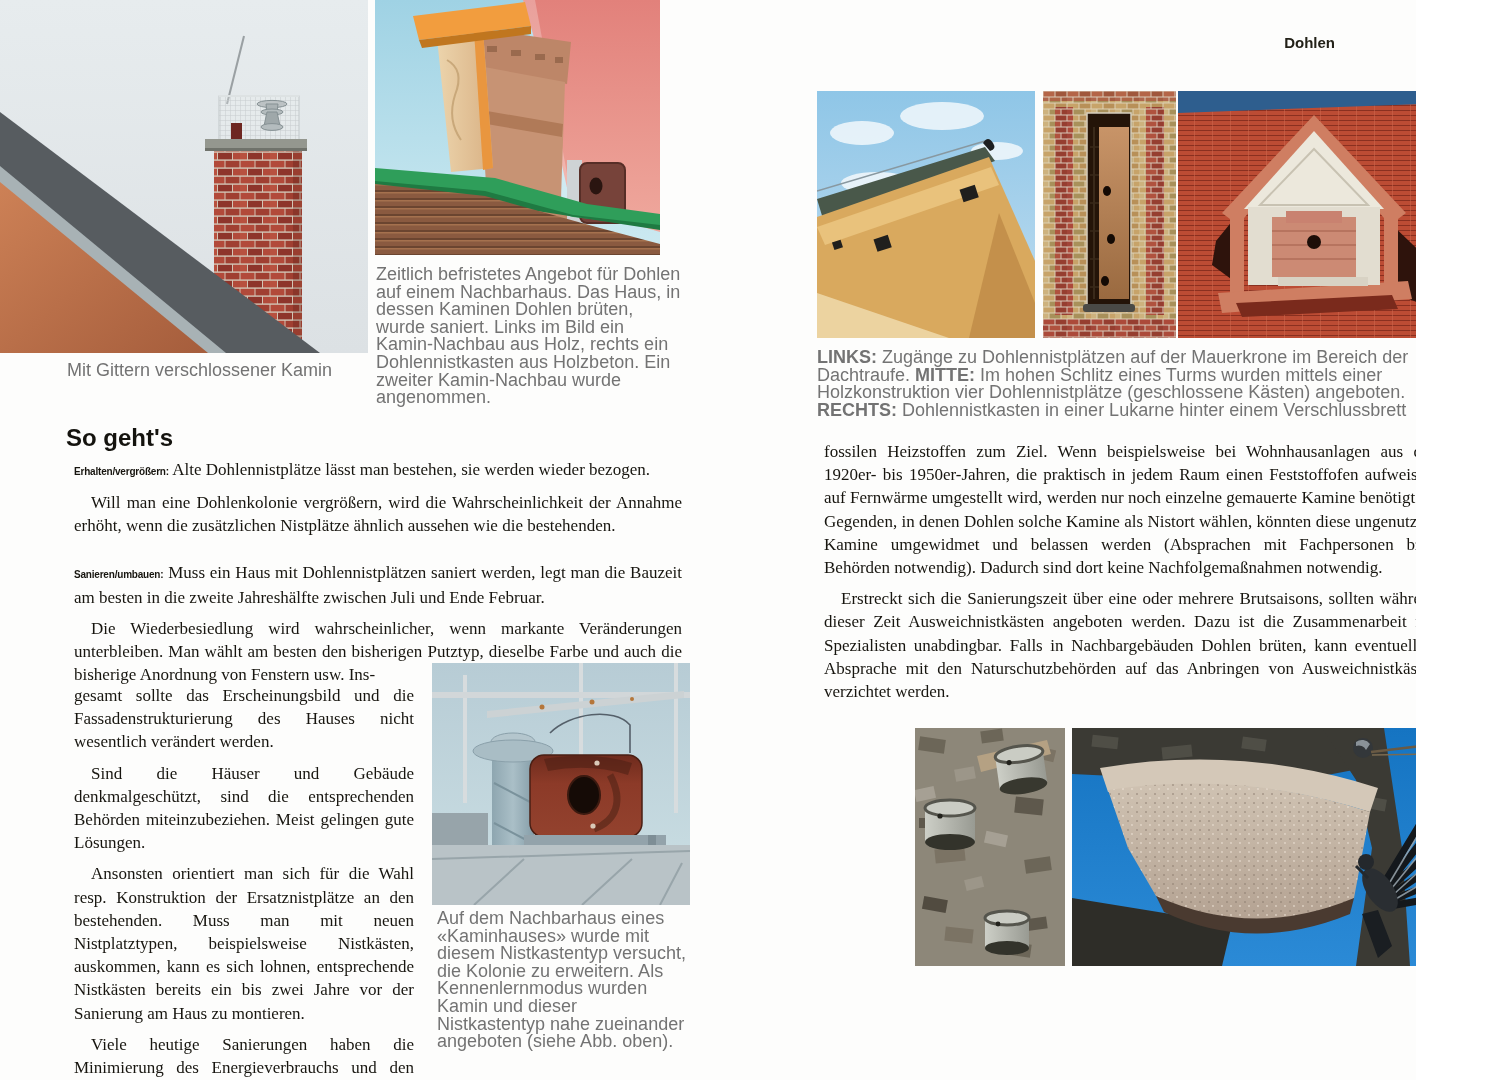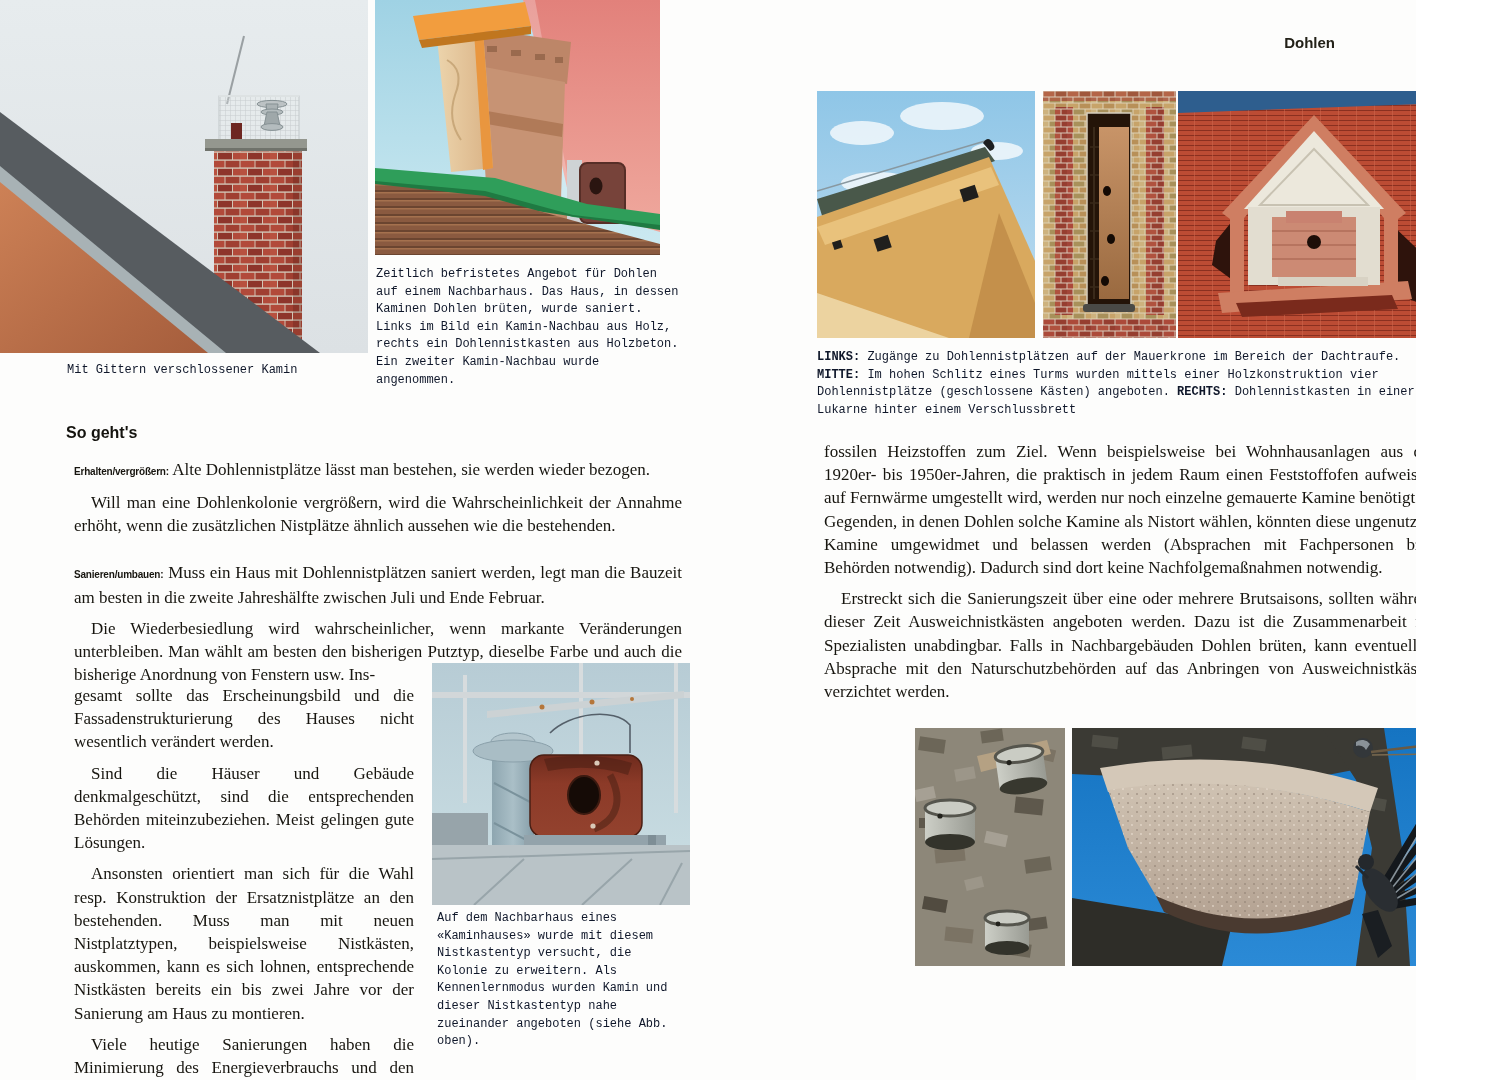--- a/index.html
+++ b/index.html
@@ -6,23 +6,23 @@
   #page{position:relative;width:1416px;height:1080px;background:#fdfdfc;overflow:hidden;
         font-family:"Liberation Serif", serif;color:#161511;}
   .abs{position:absolute;}
   .photo{position:absolute;overflow:hidden;background:#dfe3e5;}
   .photo svg{display:block;width:100%;height:100%;}
   .body{font-size:17px;line-height:23.2px;text-align:justify;color:#17150f;}
   .body p{margin:8px;}
   .body p.ind{text-indent:17px;}
   .body p.gap{margin-top:23px;}
   .lead{font-family:"Liberation Sans", sans-serif;font-weight:bold;font-size:10px;letter-spacing:-0.2px;}
-  .cap{font-family:Liberation Mono, monospace;font-size:12px;line-height:17.6px;color:#0f172a;}
+  .cap{font-family:Liberation Sans, sans-serif;font-size:18px;line-height:17.6px;color:#737373;}
   .cap b{font-weight:bold;}
-  .heading{font-family:"Liberation Sans", sans-serif;font-weight:bold;font-size:16px;color:#14130e;}
+  .heading{font-family:"Liberation Sans", sans-serif;font-weight:bold;font-size:24px;color:#14130e;}
   #hdr-label{font-family:"Liberation Sans", sans-serif;font-weight:bold;font-size:15px;color:#232118;}
   #hdr-tab{display:flex;align-items:flex-start;justify-content:center;
            font-family:"Liberation Sans", sans-serif;font-weight:bold;font-size:16px;color:#33302a;}
 </style>
 </head>
 <body>
 
 <div id="page">
 
   <div id="hdr-label" class="abs" style="top:34px;right:81px;">Dohlen</div>

